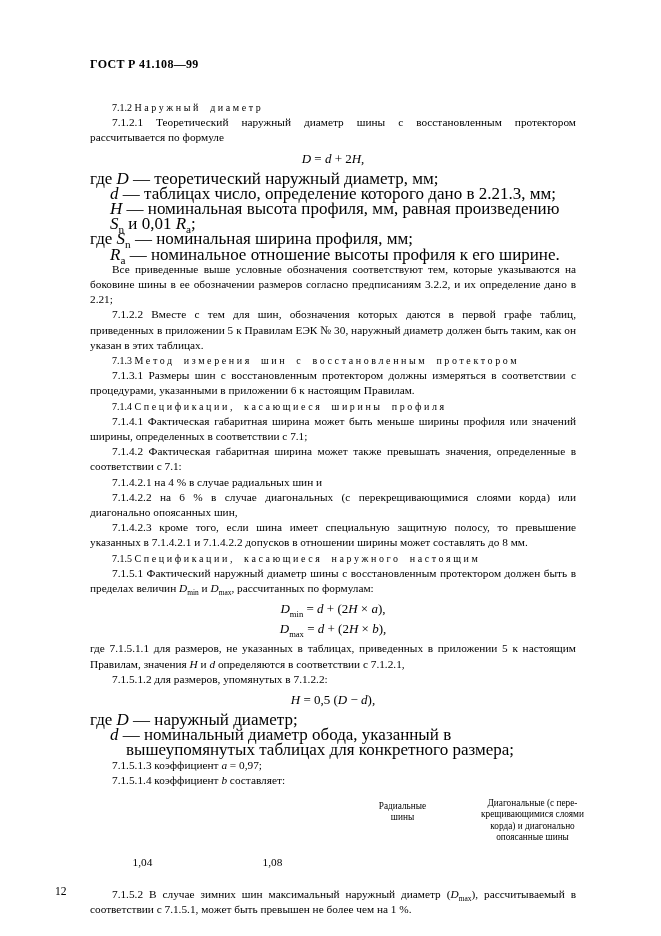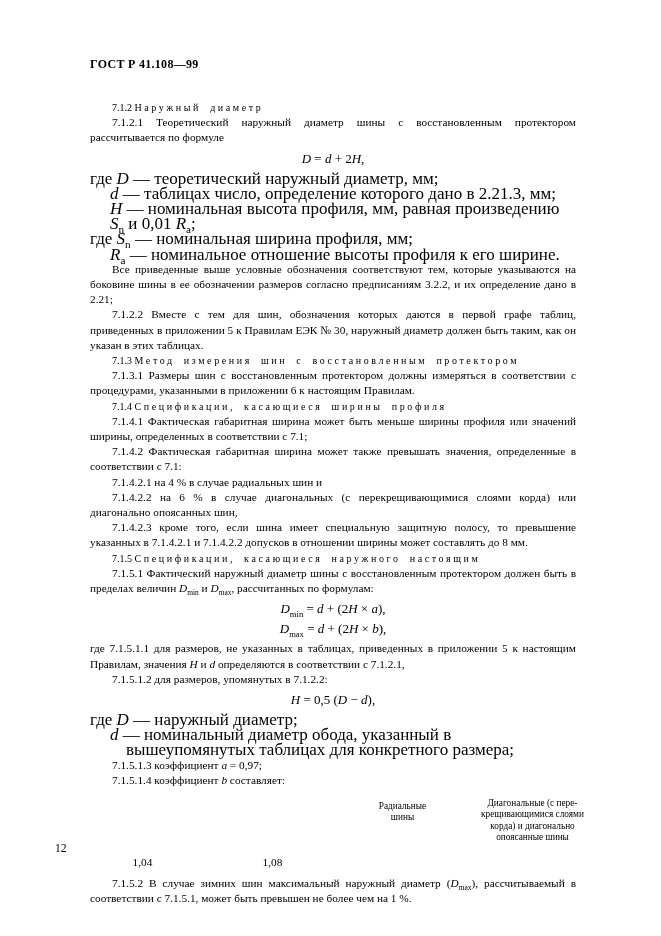--- a/index.html
+++ b/index.html
@@ -20,32 +20,32 @@
   .h{font-size:10px;line-height:15.2px;text-indent:22px;white-space:nowrap;}
   .def{font-size:17px;line-height:15.2px;}
   .def.dind{padding-left:20px;}
   .def.hang{padding-left:36px;text-indent:-16px;}
   .formula{font-size:13px;line-height:15px;text-align:center;margin:5px 0;}
   .s-i{font-style:italic;}
   .s-sp{letter-spacing:2.6px;word-spacing:4px;}
   sub{font-size:0.66em;line-height:0;}
   sub.s-sub{font-style:normal;}
   
-  .tbl{margin-top:10px;margin-bottom:8px;width:520px;font-size:11.3px;}
+  .tbl{margin-top:10px;margin-bottom:19px;width:520px;font-size:11.3px;}
   .tbl-row{display:flex;}
   .tbl-label{width:260px;text-align:left;}
   .tbl-col1{width:105px;text-align:center;}
   .tbl-col2{width:155px;text-align:center;}
   .tbl-head{align-items:flex-start;}
   .tbl-head .tbl-col1{padding-top:3px;}
   .small{font-size:9.3px;line-height:11.4px;}
   .tbl-vals{align-items:flex-end;margin-top:12px;}
   .tbl-vals .tbl-label div{line-height:18px;}
   .page-number{
-    position:absolute;left:55px;top:842px;font-size:11.6px;
+    position:absolute;left:55px;top:885px;font-size:11.6px;
   }
 </style>
 </head>
 <body>
 
 <div class="content">
 
   <div class="doc-header">ГОСТ Р 41.108—99</div>
 
   <div class="h"><span>7.1.2 </span><span class="s-sp">Наружный диаметр</span></div>

